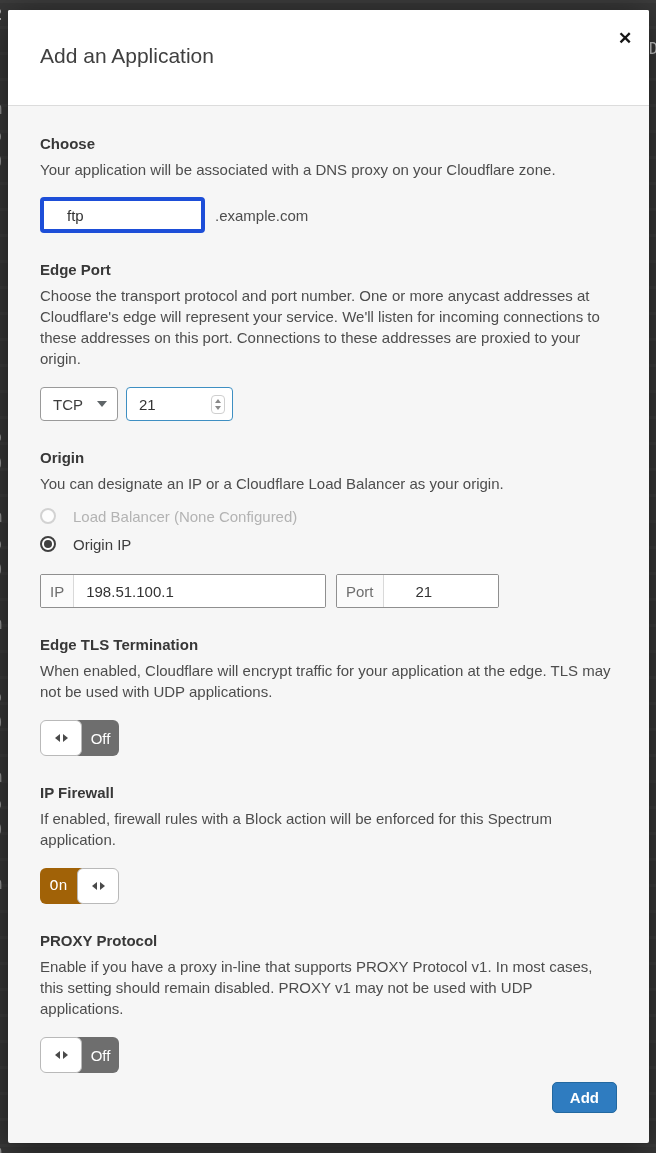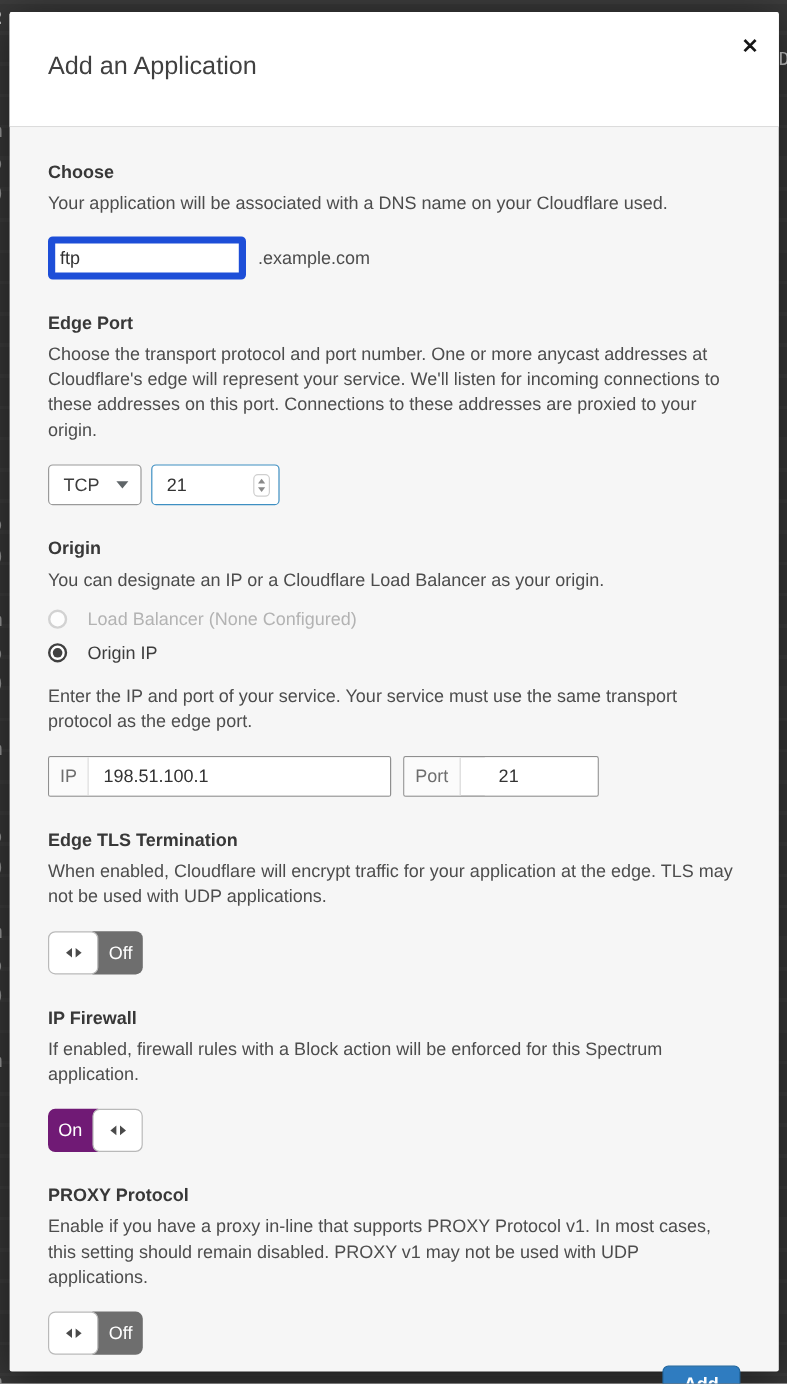--- a/index.html
+++ b/index.html
@@ -41,22 +41,22 @@
     font-size:17px;font-weight:700;color:#151515;cursor:pointer;
   }
   .modal-body{padding:29px 32px 0 32px;}
 
   .section{margin-bottom:28px;}
   .sec-label{font-size:15px;font-weight:700;color:#383838;margin-bottom:7px;}
   .sec-desc{font-size:15px;color:#4d4d4d;line-height:21px;max-width:578px;margin-bottom:17px;}
 
   
   .txt-input{
-    height:36px;box-sizing:border-box;border:6px solid #1d4ed8;border-radius:4px;
-    background:#fff;font-size:15px;color:#333;padding:0 4px;outline:none;
+    height:36px;box-sizing:border-box;border:4px solid #1d4ed8;border-radius:4px;
+    background:#fff;font-size:15px;color:#333;padding:0 23px;outline:none;
     font-family:"Liberation Sans", sans-serif;
   }
   .domain-row{display:flex;align-items:center;}
   .domain-input{width:165px;}
   .domain-suffix{margin-left:10px;font-size:15px;color:#4d4d4d;}
 
   
   .port-row{display:flex;align-items:flex-end;margin-top:18px;}
   .select-box{
     width:78px;height:34px;box-sizing:border-box;border:1px solid #9a9a9a;border-radius:4px;
@@ -115,21 +115,21 @@
     width:42px;height:36px;box-sizing:border-box;
     display:flex;align-items:center;justify-content:center;font-size:15px;
   }
   .tg-handle{
     background:#fff;border:1px solid #b9b9b9;border-radius:6px;position:relative;z-index:2;
   }
   .tg-off{
     background:#6e6e6e;color:#fff;border-radius:0 6px 6px 0;margin-left:-5px;padding-left:5px;
   }
   .tg-on{
-    background:#701a75;color:#fff;border-radius:6px 0 0 6px;margin-right:-5px;padding-right:5px;
+    background:#a16207;color:#fff;border-radius:6px 0 0 6px;margin-right:-5px;padding-right:5px;font-family:Liberation Mono, monospace;
   }
   .arr-l{width:0;height:0;border-top:4px solid transparent;border-bottom:4px solid transparent;border-right:5px solid #4a4a4a;margin-right:3px;}
   .arr-r{width:0;height:0;border-top:4px solid transparent;border-bottom:4px solid transparent;border-left:5px solid #4a4a4a;}
 
   
   .footer-row{display:flex;justify-content:flex-end;margin-top:9px;padding-bottom:31px;}
   .add-btn{
     background:#2f7cc0;border:1px solid #2268a0;border-radius:5px;color:#fff;
     font-size:15px;font-weight:700;padding:6px 17px;cursor:pointer;
     font-family:"Liberation Sans", sans-serif;
@@ -163,21 +163,21 @@
 
   <div class="modal-header">
     <div class="modal-title">Add an Application</div>
     <div class="close-btn">✕</div>
   </div>
 
   <div class="modal-body">
 
     <div class="section">
       <div class="sec-label">Choose</div>
-      <div class="sec-desc">Your application will be associated with a DNS name on your Cloudflare used.</div>
+      <div class="sec-desc">Your application will be associated with a DNS proxy on your Cloudflare zone.</div>
       <div class="domain-row">
         <input class="txt-input domain-input" value="ftp" style="">
         <span class="domain-suffix">.example.com</span>
       </div>
     </div>
 
     <div class="section">
       <div class="sec-label">Edge Port</div>
       <div class="sec-desc" style="margin-bottom:0;">Choose the transport protocol and port number. One or more anycast addresses at Cloudflare's edge will represent your service. We'll listen for incoming connections to these addresses on this port. Connections to these addresses are proxied to your origin.</div>
       <div class="port-row">
@@ -205,21 +205,20 @@
           <span class="radio-label dim">Load Balancer (None Configured)</span>
         </div>
         <div class="radio-row">
           <span class="radio-outer radio-on">
               <span class="radio-dot"></span>
             </span>
           <span class="radio-label">Origin IP</span>
         </div>
       </div>
 
-      <div class="sec-desc" style="margin-bottom:0;">Enter the IP and port of your service. Your service must use the same transport protocol as the edge port.</div>
 
       <div class="group-row">
         <div class="input-group ig-ip">
           <span class="ig-prefix">IP</span>
           <input class="ig-input" value="198.51.100.1" style="">
         </div>
         <div class="input-group ig-port">
           <span class="ig-prefix">Port</span>
           <input class="ig-input" value="21" style="">
         </div>

